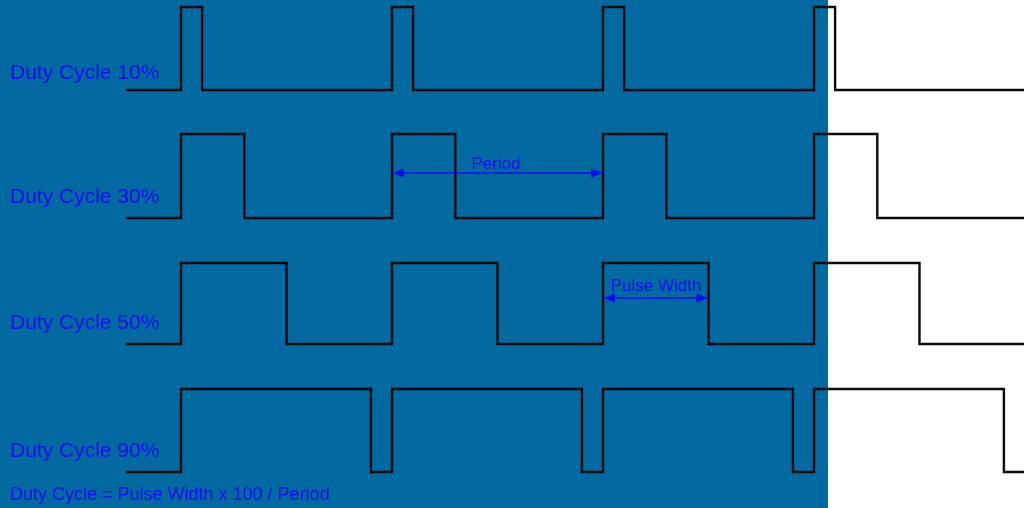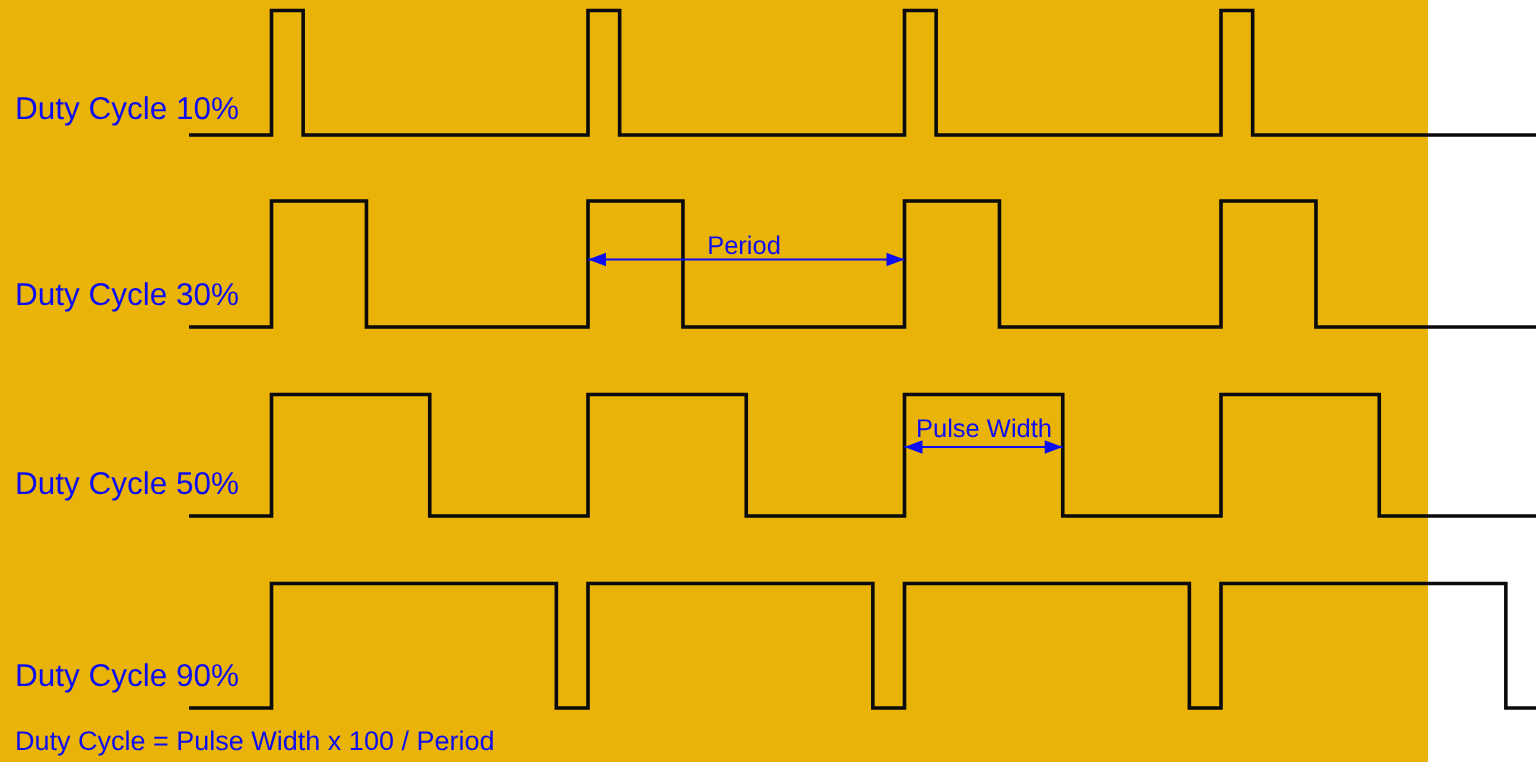--- a/index.html
+++ b/index.html
@@ -6,23 +6,23 @@
     margin: 0;
     padding: 0;
     background: #ffffff;
     width: 1024px;
     height: 508px;
     overflow: hidden;
     font-family: "Liberation Sans", sans-serif;
   }
   .stage {
     position: relative;
-    width: 952px;
+    width: 828px;
     height: 508px;
-    background: #eab308;
+    background: #0369a1;
   }
   svg { display: block; }
   .wave {
     fill: none;
     stroke: #0a0a0a;
     stroke-width: 2.4;
     stroke-linejoin: miter;
     stroke-linecap: butt;
   }
   .row-label {

